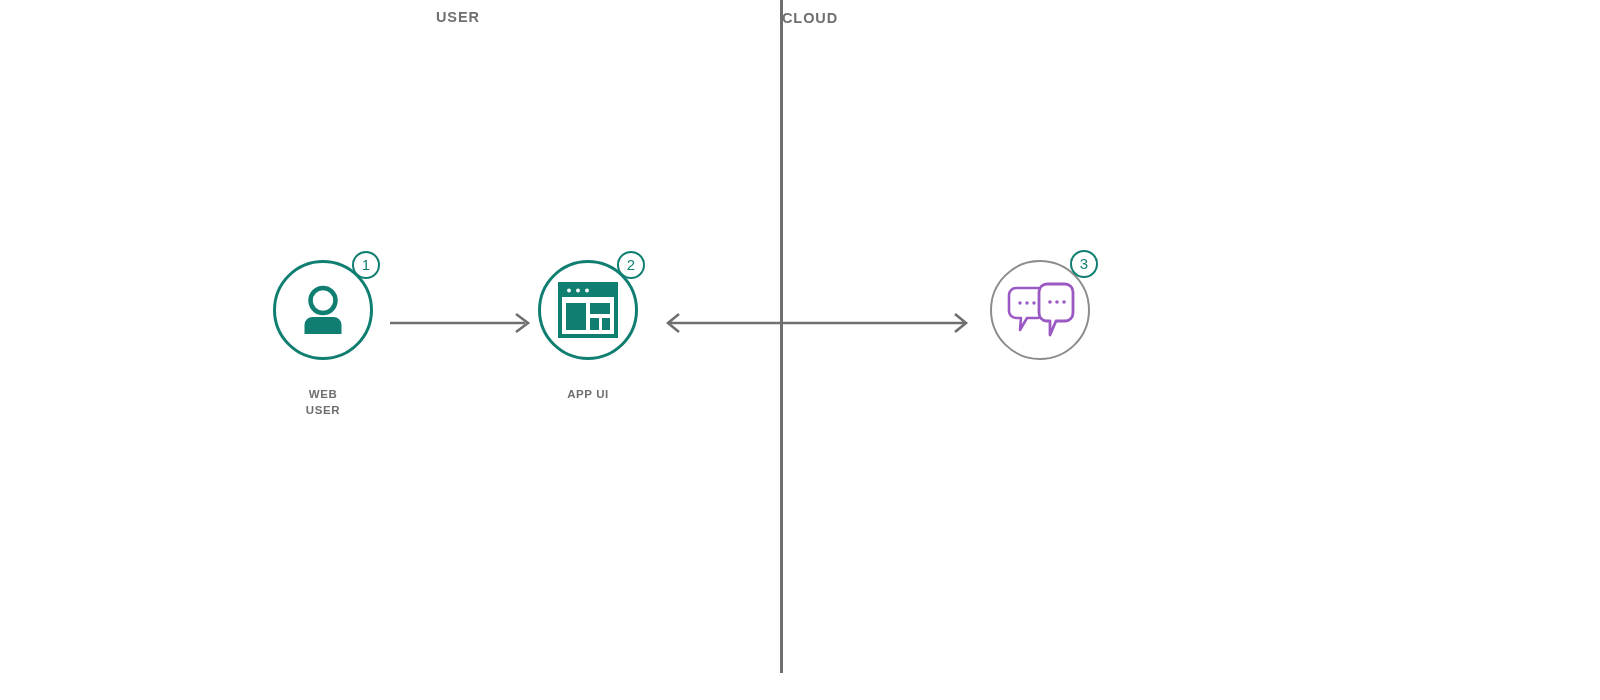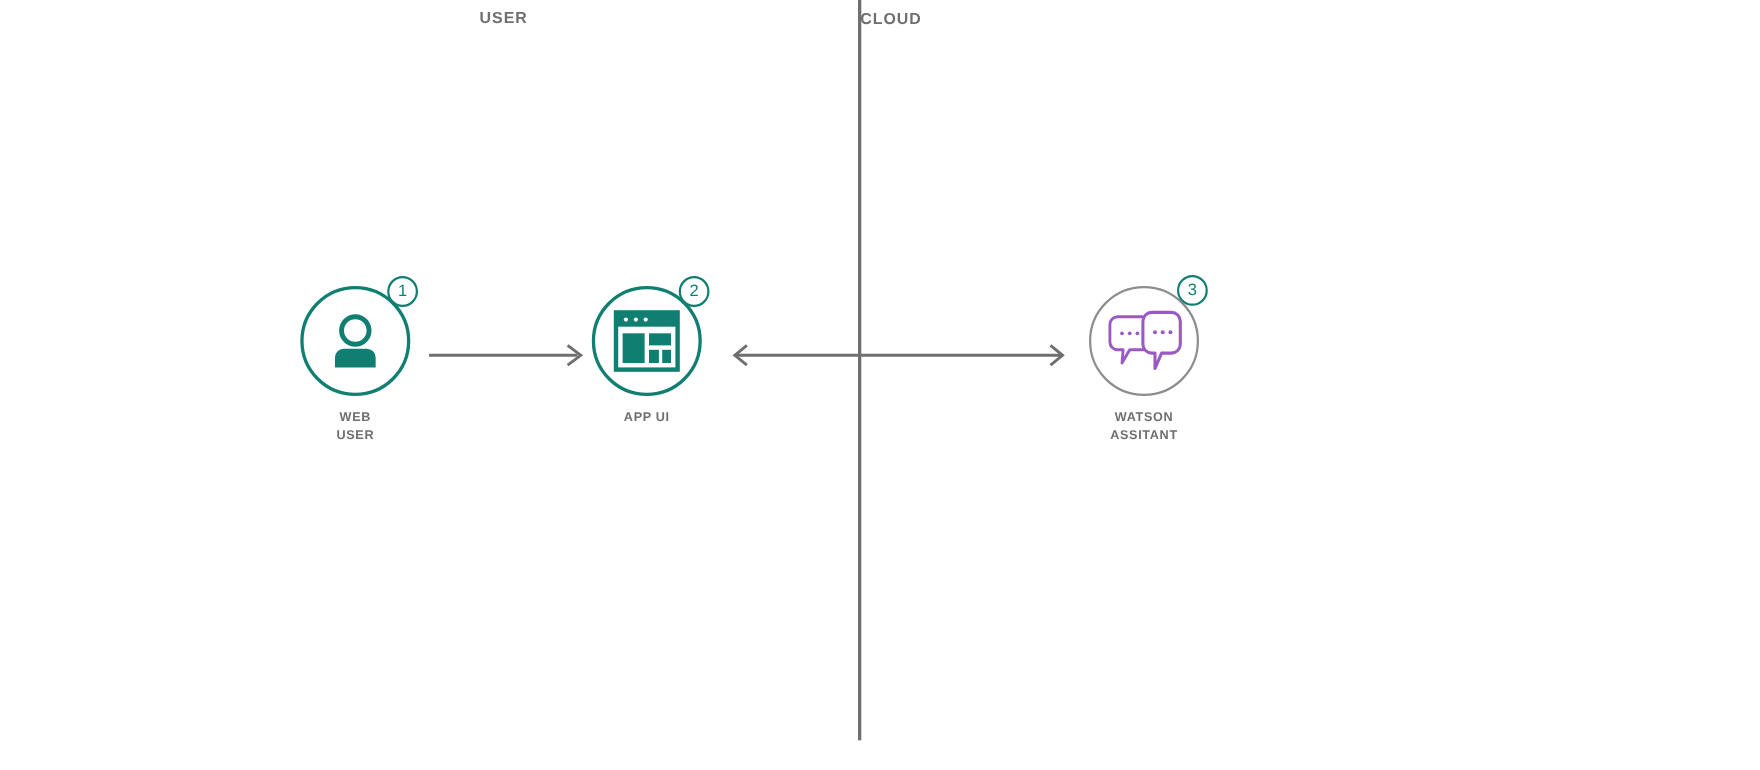--- a/index.html
+++ b/index.html
@@ -77,21 +77,21 @@
     line-height: 24px;
     text-align: center;
     font-family: "Liberation Sans", sans-serif;
     top: -12px;
     right: -10px;
     box-sizing: border-box;
   }
 
   
   .node-label {
-    margin-top: 12px;
+    margin-top: 26px;
     font-size: 11.5px;
     font-weight: bold;
     letter-spacing: 0.6px;
     color: #6f6f6f;
     line-height: 16px;
     text-transform: uppercase;
   }
   .node-label span { display: block; }
 
   
@@ -175,24 +175,20 @@
         <path d="M36 13 a8 8 0 0 1 8 -8 L62 5 a8 8 0 0 1 8 8 L70 34 a8 8 0 0 1 -8 8
                  L53 42 L47 56 L47 42 L44 42 a8 8 0 0 1 -8 -8 Z" fill="#ffffff" stroke="#9b59c4" stroke-width="2.8" stroke-linejoin="round"></path>
         <circle cx="47" cy="23" r="1.8" fill="#9b59c4"></circle>
         <circle cx="54" cy="23" r="1.8" fill="#9b59c4"></circle>
         <circle cx="61" cy="23" r="1.8" fill="#9b59c4"></circle>
       </svg>
 
       <div class="badge">3</div>
     </div>
 
-    <div class="node-label">
-      <span>WATSON</span>
-      <span>ASSITANT</span>
-    </div>
   </div>
 
   <svg class="connector" id="conn-user-app" width="150" height="30" viewBox="0 0 150 30">
     <line x1="2" y1="15" x2="137" y2="15" stroke="#6f6f6f" stroke-width="2.6"></line>
     <polyline points="128,6 140,15 128,24" fill="none" stroke="#6f6f6f" stroke-width="2.6" stroke-linejoin="miter"></polyline>
   </svg>
 
   <svg class="connector" id="conn-app-cloud" width="308" height="30" viewBox="0 0 308 30">
     <line x1="6" y1="15" x2="302" y2="15" stroke="#6f6f6f" stroke-width="2.6"></line>
     <polyline points="16,6 5,15 16,24" fill="none" stroke="#6f6f6f" stroke-width="2.6" stroke-linejoin="miter"></polyline>

